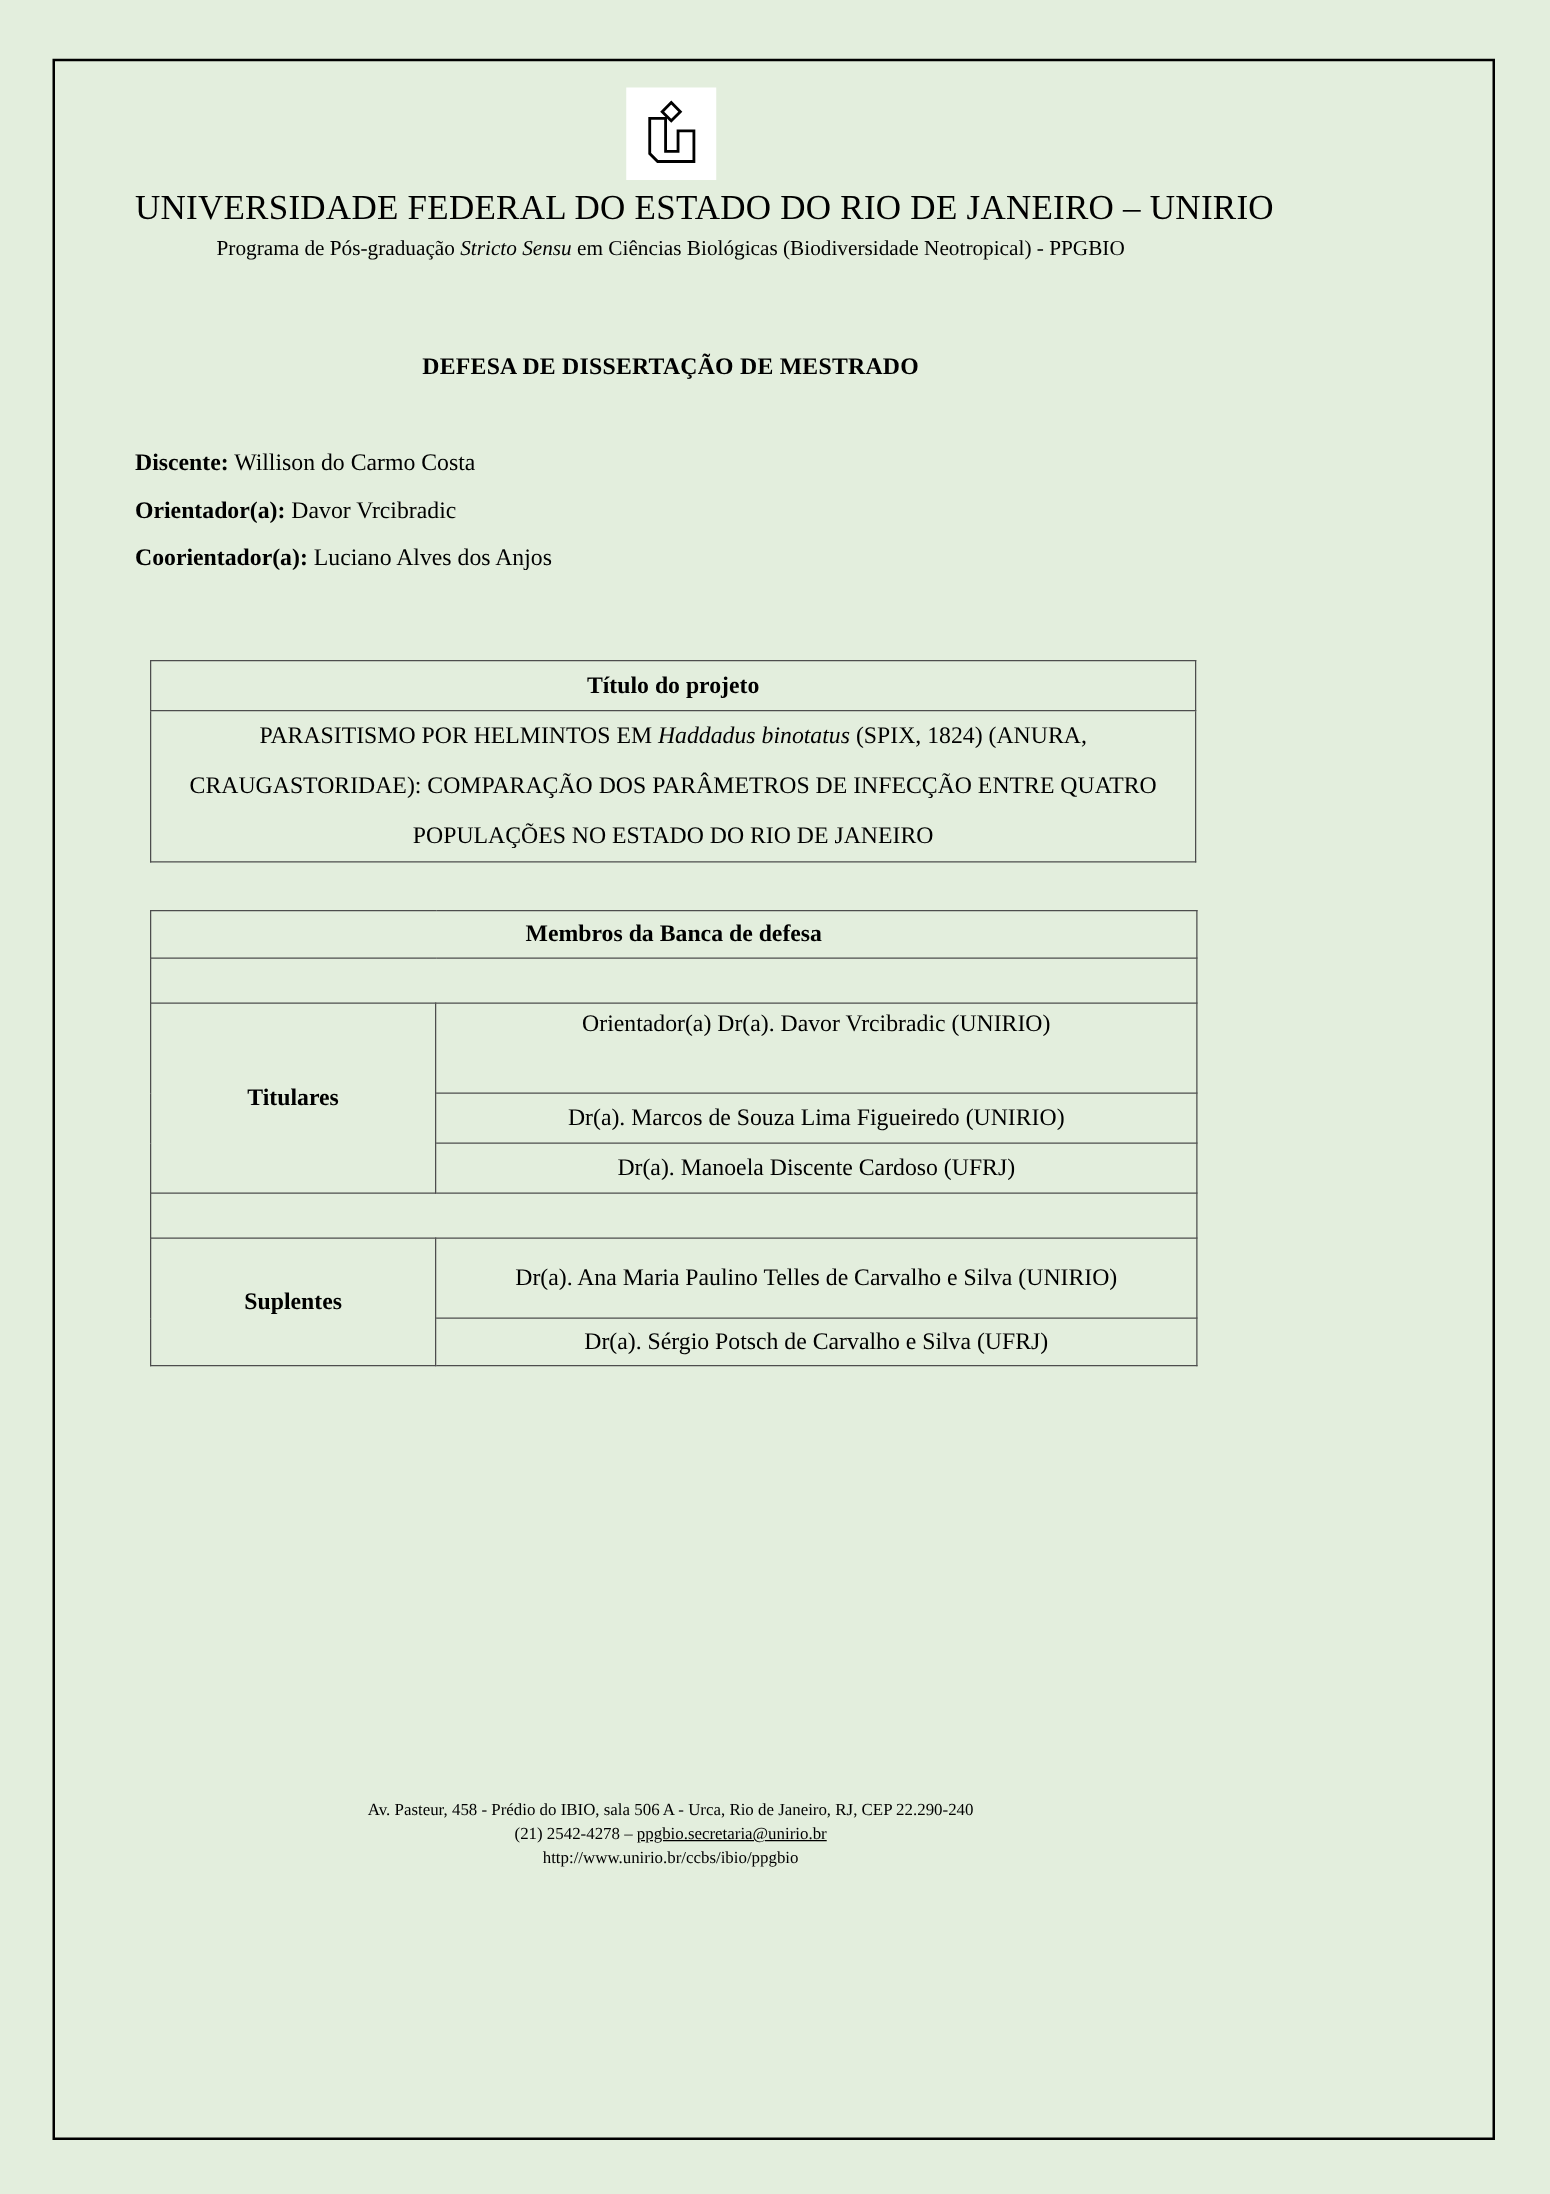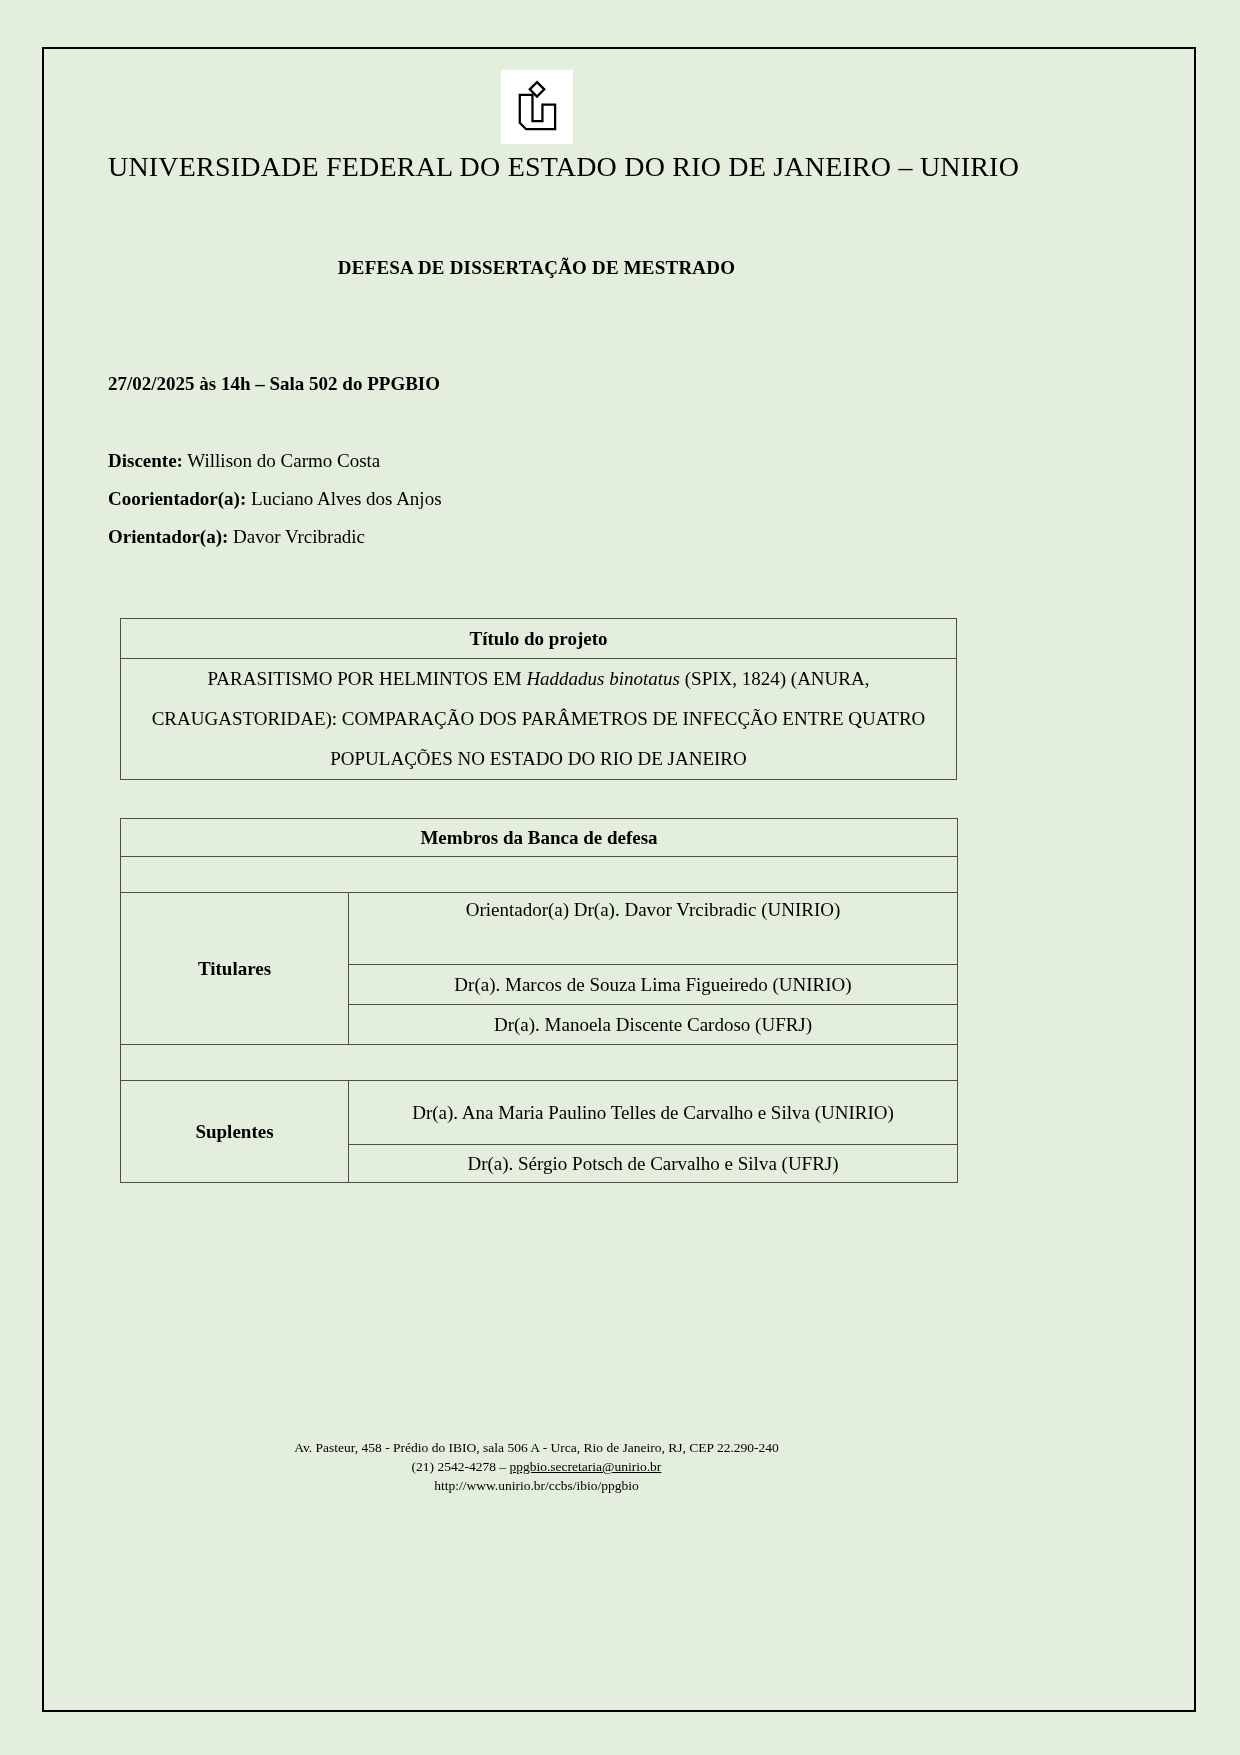--- a/index.html
+++ b/index.html
@@ -72,28 +72,28 @@
   <div class="content">
 
     <div class="logo-box">
       <svg width="58" height="60" viewBox="0 0 128 118" xmlns="http://www.w3.org/2000/svg">
         <path d="M64 4 L80 20 L64 36 L48 20 Z" fill="none" stroke="#000" stroke-width="5"></path>
         <path d="M26 32 L54 32 L54 90 L76 90 L76 54 L104 54 L104 108 L40 108 L26 94 Z" fill="none" stroke="#000" stroke-width="5" stroke-linejoin="miter"></path>
       </svg>
     </div>
 
     <div class="university">UNIVERSIDADE FEDERAL DO ESTADO DO RIO DE JANEIRO – UNIRIO</div>
+    <div class="program"><span>Programa de Pós-graduação </span><span class="it">Stricto Sensu</span><span> em Ciências Biológicas (Biodiversidade Neotropical) - PPGBIO</span></div>
 
     <div class="defense-title">DEFESA DE DISSERTAÇÃO DE MESTRADO</div>
 
-    <div class="schedule">27/02/2025 às 14h – Sala 502 do PPGBIO</div>
 
     <div class="field first"><span class="lbl">Discente:</span> <span>Willison do Carmo Costa</span></div>
+    <div class="field"><span class="lbl">Orientador(a):</span> <span>Davor Vrcibradic</span></div>
     <div class="field"><span class="lbl">Coorientador(a):</span> <span>Luciano Alves dos Anjos</span></div>
-    <div class="field"><span class="lbl">Orientador(a):</span> <span>Davor Vrcibradic</span></div>
 
     <table class="doc-table project-table">
       <tbody>
         <tr>
           <td class="tbl-header">Título do projeto</td>
         </tr>
         <tr>
           <td class="project-body"><span>PARASITISMO POR HELMINTOS EM </span><span class="it">Haddadus binotatus</span><span> (SPIX, 1824) (ANURA, CRAUGASTORIDAE): COMPARAÇÃO DOS PARÂMETROS DE INFECÇÃO ENTRE QUATRO POPULAÇÕES NO ESTADO DO RIO DE JANEIRO</span></td>
         </tr>
       </tbody>

